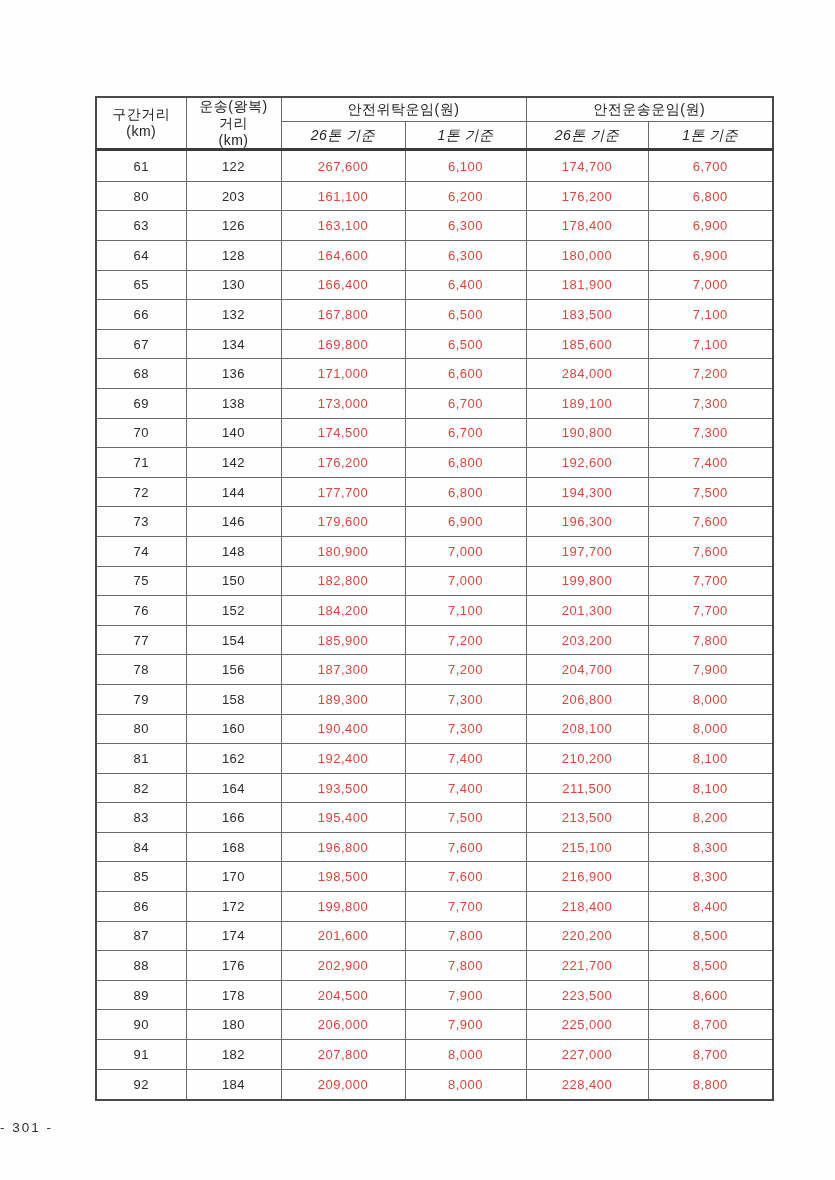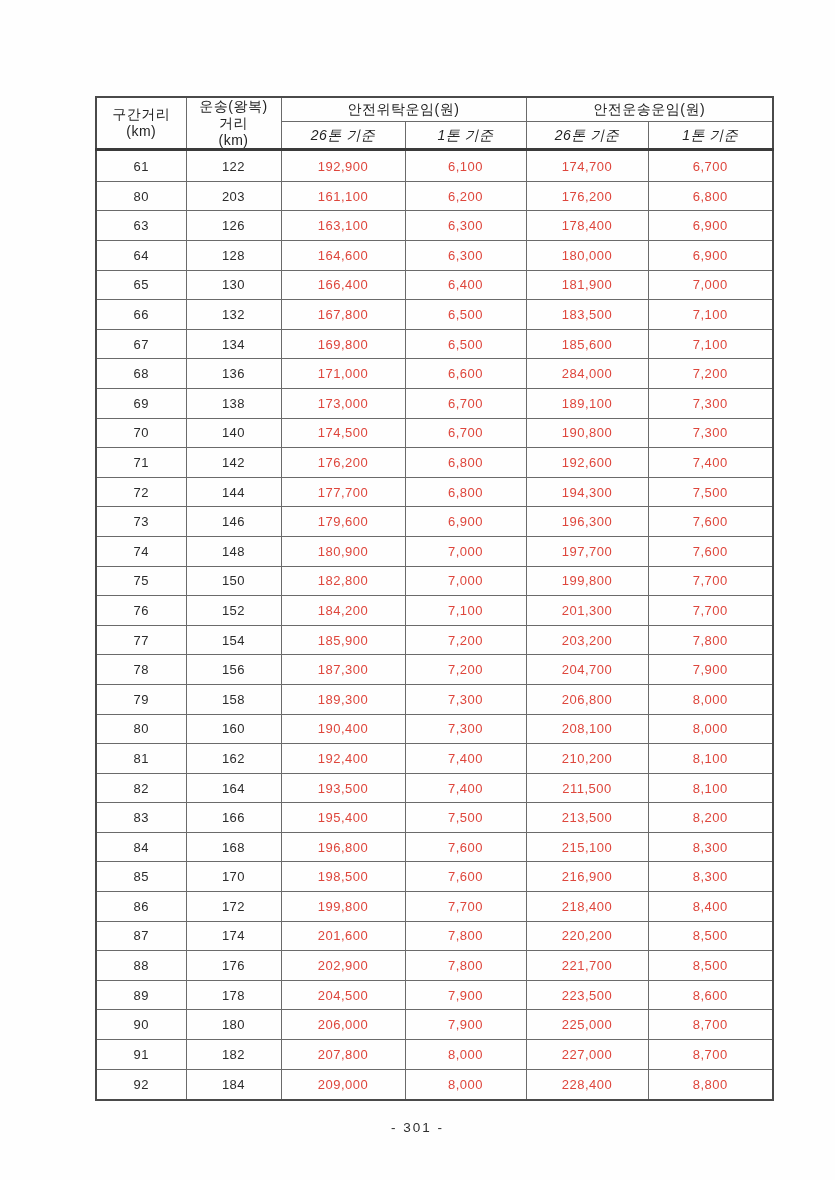--- a/index.html
+++ b/index.html
@@ -55,21 +55,20 @@
   table.freight tbody td {
     font-size: 13px;
   }
   td.dist { color: #2b2b2b; }
   td.fare { color: #de463c; }
   .footer {
     position: absolute;
     top: 1120px;
     left: 0;
     width: 100%;
-    text-align: center;
     font-size: 13.5px;
     color: #2e2e2e;
     letter-spacing: 2px;
   }
 </style>
 </head>
 <body>
 
 <div class="page">
 
@@ -96,21 +95,21 @@
         <th>26톤 기준</th>
         <th>1톤 기준</th>
         <th>26톤 기준</th>
         <th>1톤 기준</th>
       </tr>
     </thead>
     <tbody>
         <tr>
           <td class="dist">61</td>
           <td class="dist">122</td>
-          <td class="fare">192,900</td>
+          <td class="fare">267,600</td>
           <td class="fare">6,100</td>
           <td class="fare">174,700</td>
           <td class="fare">6,700</td>
         </tr>
         <tr>
           <td class="dist">80</td>
           <td class="dist">203</td>
           <td class="fare">161,100</td>
           <td class="fare">6,200</td>
           <td class="fare">176,200</td>

